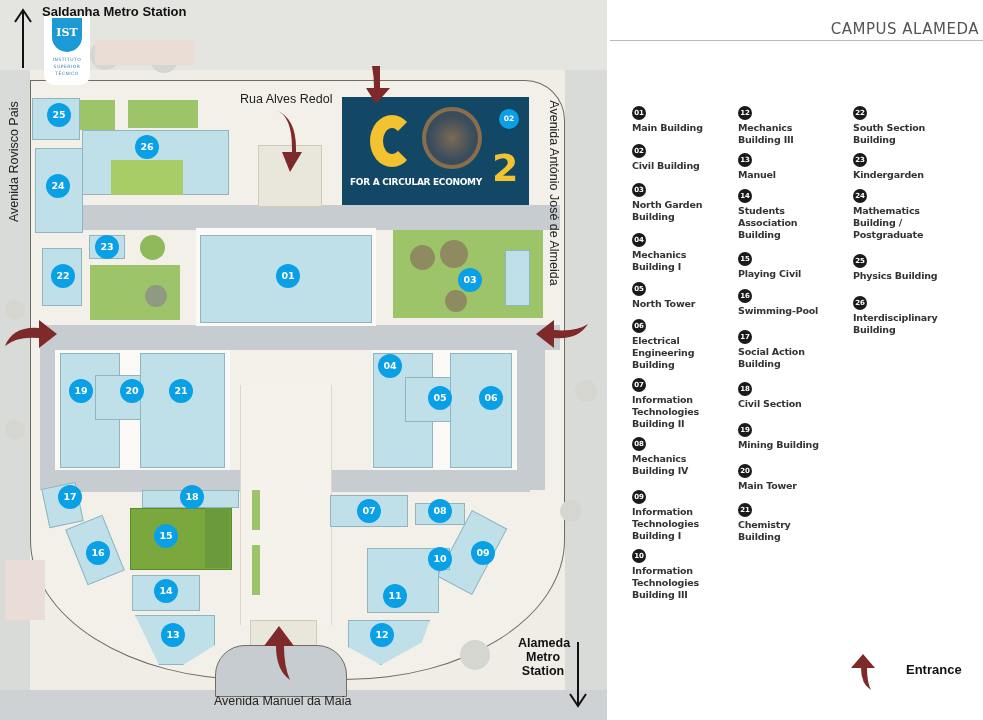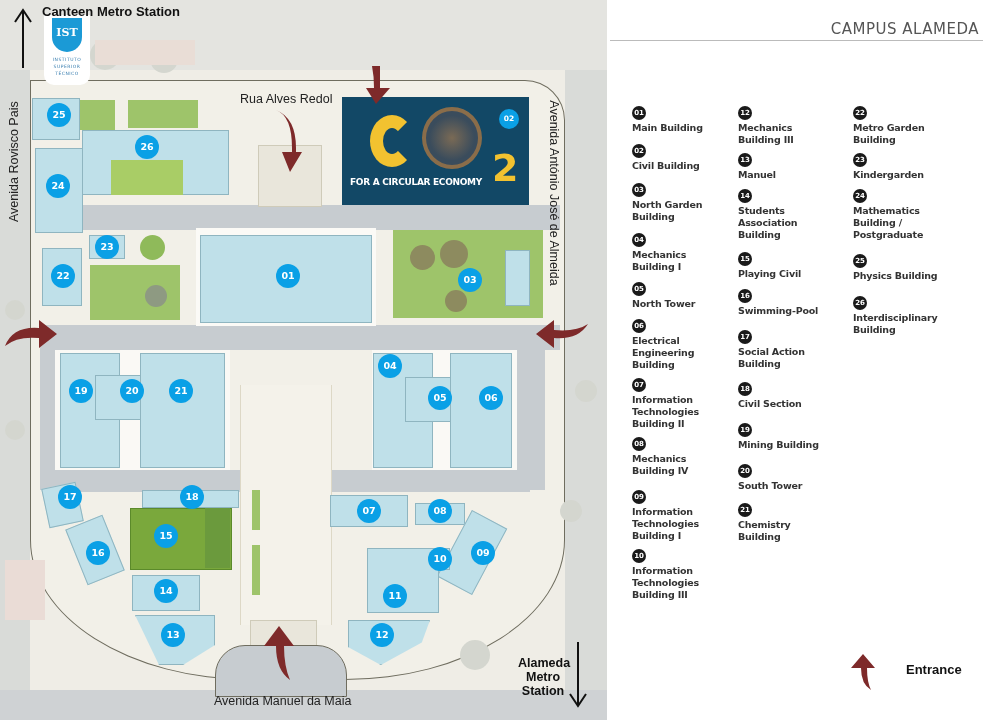--- a/index.html
+++ b/index.html
@@ -166,26 +166,26 @@
 
   <svg class="abs" style="left:13px;top:6px;" width="20" height="64" viewBox="0 0 20 64">
     <line x1="10" y1="4" x2="10" y2="62" stroke="#111" stroke-width="2"></line>
     <polyline points="2,16 10,4 18,16" fill="none" stroke="#111" stroke-width="2"></polyline>
   </svg>
   <svg class="abs" style="left:568px;top:640px;" width="20" height="70" viewBox="0 0 20 70">
     <line x1="10" y1="2" x2="10" y2="66" stroke="#111" stroke-width="2"></line>
     <polyline points="2,54 10,66 18,54" fill="none" stroke="#111" stroke-width="2"></polyline>
   </svg>
 
-  <div class="street bold" style="left:42px;top:4px;font-size:13px;">Canteen Metro Station</div>
+  <div class="street bold" style="left:42px;top:4px;font-size:13px;">Saldanha Metro Station</div>
   <div class="street" style="left:240px;top:92px;">Rua Alves Redol</div>
   <div class="street" style="left:214px;top:694px;">Avenida Manuel da Maia</div>
   <div class="street" style="left:-46px;top:155px;transform:rotate(-90deg);transform-origin:center;width:120px;text-align:center;">Avenida Rovisco Pais</div>
   <div class="street" style="left:454px;top:186px;transform:rotate(90deg);transform-origin:center;width:200px;text-align:center;">Avenida António José de Almeida</div>
-  <div class="abs" style="left:518px;top:636px;width:50px;text-align:center;font-family:'Liberation Sans',sans-serif;font-size:12.5px;font-weight:bold;color:#111;line-height:14px;margin-top:20px;">
+  <div class="abs" style="left:518px;top:636px;width:50px;text-align:center;font-family:'Liberation Sans',sans-serif;font-size:12.5px;font-weight:bold;color:#111;line-height:14px;">
     <div>Alameda</div>
     <div>Metro</div>
     <div>Station</div>
   </div>
 </div>
 
 <div id="panel">
   <div class="campus-title">CAMPUS ALAMEDA</div>
   <div class="title-rule"></div>
 
@@ -216,24 +216,24 @@
       <div class="legend-item" style="left: 131px; top: 147px;"><span class="legend-num">13</span><span class="legend-label">Manuel</span></div>
       <div class="legend-item" style="left: 131px; top: 183px;"><span class="legend-num">14</span><span class="legend-label">Students
 Association
 Building</span></div>
       <div class="legend-item" style="left: 131px; top: 246px;"><span class="legend-num">15</span><span class="legend-label">Playing Civil</span></div>
       <div class="legend-item" style="left: 131px; top: 283px;"><span class="legend-num">16</span><span class="legend-label">Swimming-Pool</span></div>
       <div class="legend-item" style="left: 131px; top: 324px;"><span class="legend-num">17</span><span class="legend-label">Social Action
 Building</span></div>
       <div class="legend-item" style="left: 131px; top: 376px;"><span class="legend-num">18</span><span class="legend-label">Civil Section</span></div>
       <div class="legend-item" style="left: 131px; top: 417px;"><span class="legend-num">19</span><span class="legend-label">Mining Building</span></div>
-      <div class="legend-item" style="left: 131px; top: 458px;"><span class="legend-num">20</span><span class="legend-label">South Tower</span></div>
+      <div class="legend-item" style="left: 131px; top: 458px;"><span class="legend-num">20</span><span class="legend-label">Main Tower</span></div>
       <div class="legend-item" style="left: 131px; top: 497px;"><span class="legend-num">21</span><span class="legend-label">Chemistry
 Building</span></div>
-      <div class="legend-item" style="left: 246px; top: 100px;"><span class="legend-num">22</span><span class="legend-label">Metro Garden
+      <div class="legend-item" style="left: 246px; top: 100px;"><span class="legend-num">22</span><span class="legend-label">South Section
 Building</span></div>
       <div class="legend-item" style="left: 246px; top: 147px;"><span class="legend-num">23</span><span class="legend-label">Kindergarden</span></div>
       <div class="legend-item" style="left: 246px; top: 183px;"><span class="legend-num">24</span><span class="legend-label">Mathematics
 Building /
 Postgraduate</span></div>
       <div class="legend-item" style="left: 246px; top: 248px;"><span class="legend-num">25</span><span class="legend-label">Physics Building</span></div>
       <div class="legend-item" style="left: 246px; top: 290px;"><span class="legend-num">26</span><span class="legend-label">Interdisciplinary
 Building</span></div>
     </div>
 

